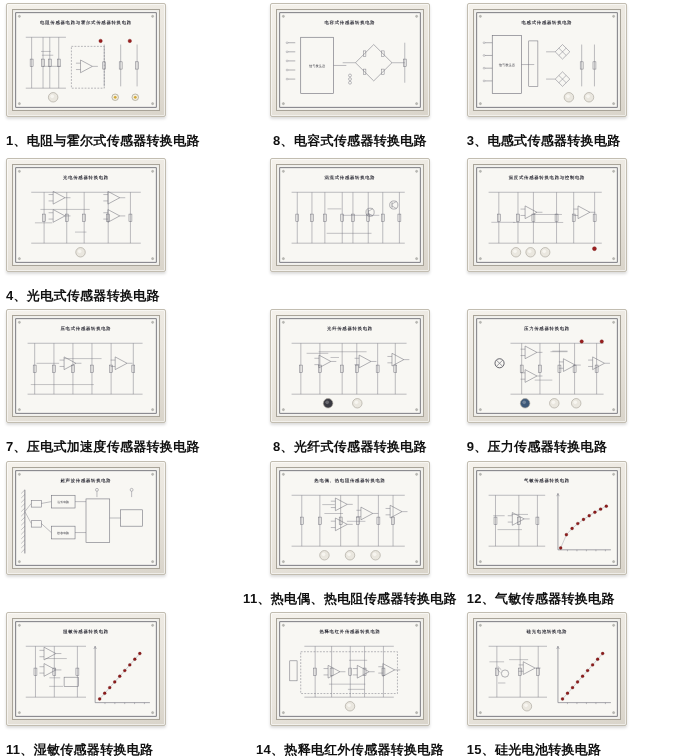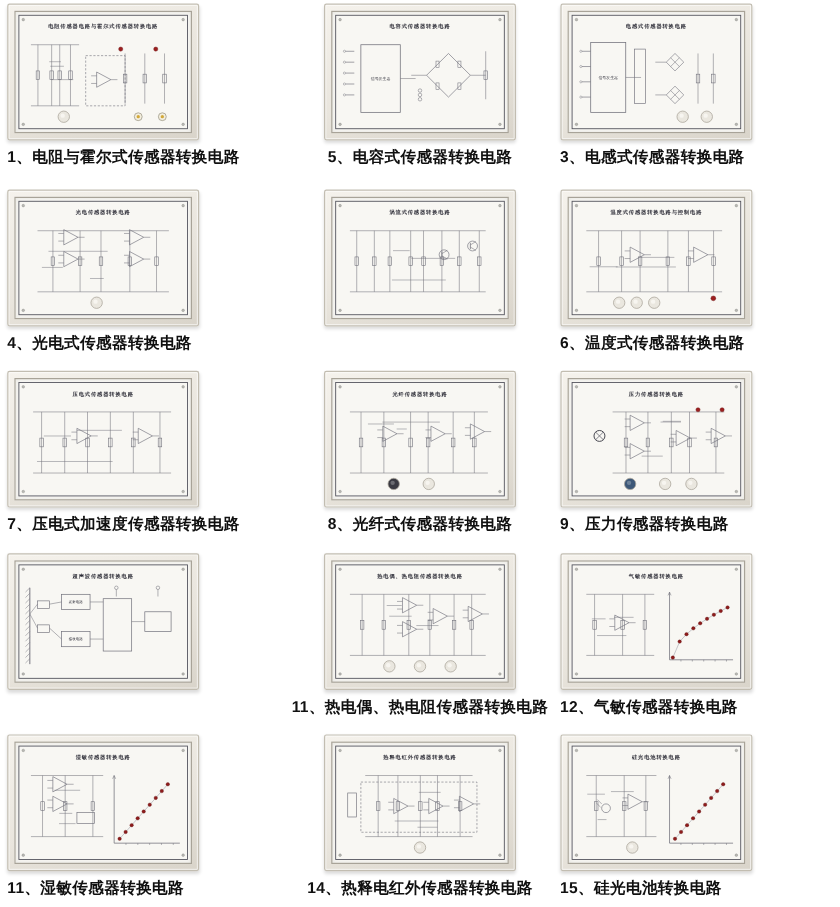--- a/index.html
+++ b/index.html
@@ -19,21 +19,21 @@
     background:linear-gradient(160deg,#f5f2ec 0%,#e9e5dd 55%,#d9d4ca 100%);
     border:1px solid #c2bdb1;border-radius:2px;
     box-shadow:0 2px 3px rgba(0,0,0,0.14), inset 0 0 0 1px rgba(255,255,255,0.55);
   }
   .plate{
     width:100%;height:100%;background:#f8f7f3;border:1px solid #a8a398;
     box-sizing:border-box;box-shadow:inset 0 0 4px rgba(0,0,0,0.08);
   }
   .plate svg{display:block;width:100%;height:100%;}
   .caption{
-    margin-top:7px;font-size:13px;font-weight:700;color:#101010;
+    margin-top:17px;font-size:13px;font-weight:700;color:#101010;
     letter-spacing:0.3px;white-space:nowrap;line-height:1.1;
   }
   .cell.c0 .caption{padding-left:0px;}
   .cell.c2 .caption{padding-right:4px;}
 </style>
 </head>
 <body>
 
 <main id="grid">
     <div class="row r0">
@@ -115,21 +115,21 @@
               <rect x="94.6" y="65" width="2.8" height="6" fill="none" stroke="#72727c" stroke-width="0.5"></rect>
               <rect x="114.6" y="65" width="2.8" height="6" fill="none" stroke="#72727c" stroke-width="0.5"></rect>
               <line x1="86" y1="58" x2="72" y2="58" stroke="#72727c" stroke-width="0.5"></line>
               <line x1="126" y1="58" x2="140" y2="58" stroke="#72727c" stroke-width="0.5"></line>
               <circle cx="80" cy="72" r="1.6" fill="none" stroke="#72727c" stroke-width="0.5"></circle>
               <circle cx="80" cy="76" r="1.6" fill="none" stroke="#72727c" stroke-width="0.5"></circle>
               <circle cx="80" cy="80" r="1.6" fill="none" stroke="#72727c" stroke-width="0.5"></circle>
             </svg>
           </div>
         </div>
-        <div class="caption">5、电容式传感器转换电路</div>
+        <div class="caption">8、电容式传感器转换电路</div>
       </div>
       <div class="cell c2">
         <div class="panel">
           <div class="plate">
             <svg viewBox="0 0 160 110" preserveAspectRatio="none">
               <rect x="3" y="3" width="154" height="104" fill="none" stroke="#50505a" stroke-width="0.8"></rect>
               <circle cx="7" cy="7" r="1.2" fill="#b9b9b4" stroke="#7d7d78" stroke-width="0.3"></circle>
               <circle cx="153" cy="7" r="1.2" fill="#b9b9b4" stroke="#7d7d78" stroke-width="0.3"></circle>
               <circle cx="7" cy="103" r="1.2" fill="#b9b9b4" stroke="#7d7d78" stroke-width="0.3"></circle>
               <circle cx="153" cy="103" r="1.2" fill="#b9b9b4" stroke="#7d7d78" stroke-width="0.3"></circle>
@@ -298,21 +298,20 @@
               <circle cx="132" cy="92" r="2.2" fill="#9c1f1f" stroke="#6e1414" stroke-width="0.4"></circle>
               <circle cx="46" cy="96" r="5.2" fill="#eae7df" stroke="#a9a49a" stroke-width="0.7"></circle>
               <circle cx="45" cy="95" r="2" fill="#f7f5f0"></circle>
               <circle cx="62" cy="96" r="5.2" fill="#eae7df" stroke="#a9a49a" stroke-width="0.7"></circle>
               <circle cx="61" cy="95" r="2" fill="#f7f5f0"></circle>
               <circle cx="78" cy="96" r="5.2" fill="#eae7df" stroke="#a9a49a" stroke-width="0.7"></circle>
               <circle cx="77" cy="95" r="2" fill="#f7f5f0"></circle>
             </svg>
           </div>
         </div>
-        <div class="caption">6、温度式传感器转换电路</div>
       </div>
     </div>
     <div class="row r2">
       <div class="cell c0">
         <div class="panel">
           <div class="plate">
             <svg viewBox="0 0 160 110" preserveAspectRatio="none">
               <rect x="3" y="3" width="154" height="104" fill="none" stroke="#50505a" stroke-width="0.8"></rect>
               <circle cx="7" cy="7" r="1.2" fill="#b9b9b4" stroke="#7d7d78" stroke-width="0.3"></circle>
               <circle cx="153" cy="7" r="1.2" fill="#b9b9b4" stroke="#7d7d78" stroke-width="0.3"></circle>

